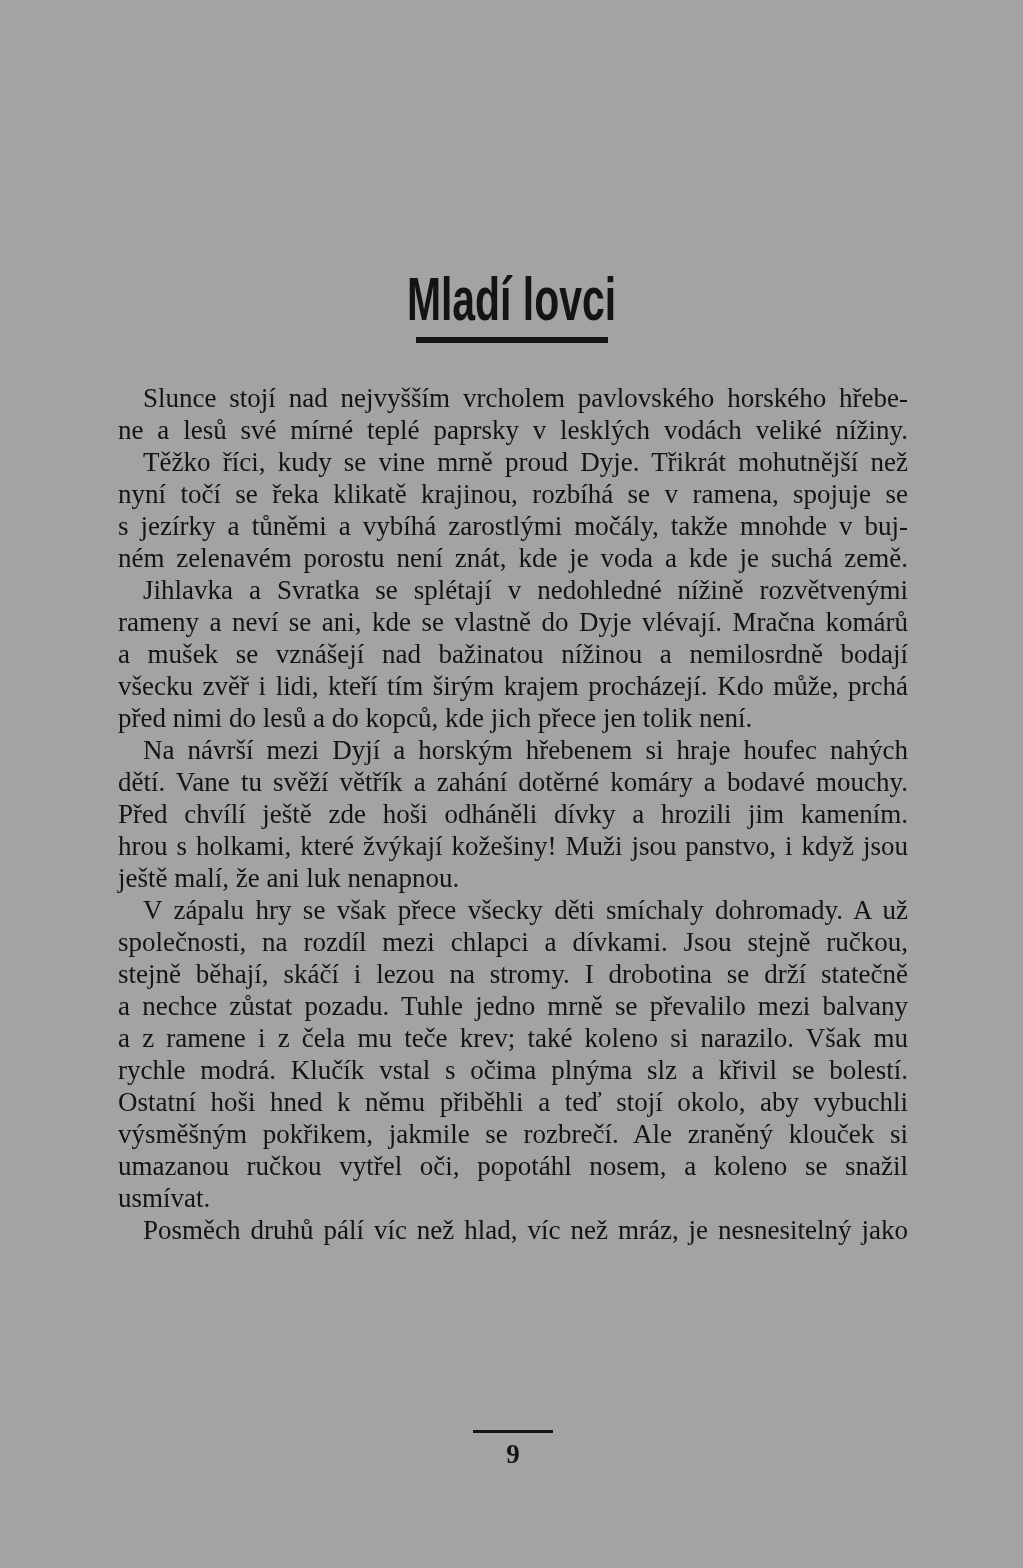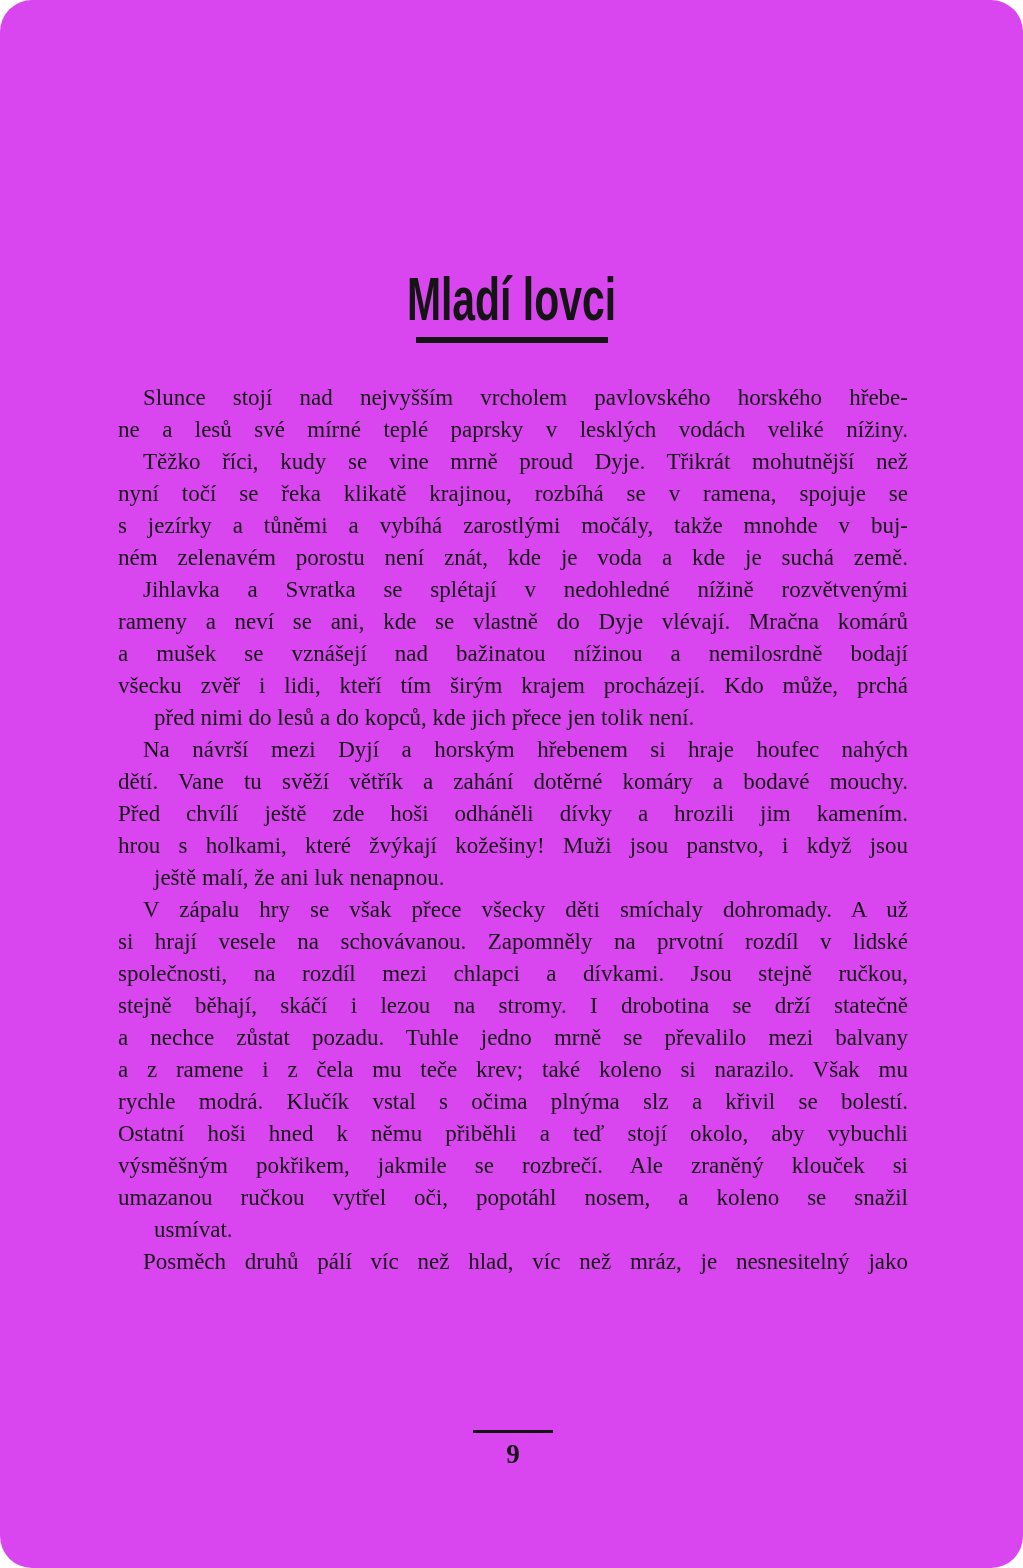--- a/index.html
+++ b/index.html
@@ -4,24 +4,23 @@
 <style>
   html, body { margin: 0; padding: 0; }
   body {
     width: 1023px; height: 1568px;
     background: #ffffff;
     font-family: "Liberation Serif", serif;
   }
   .page {
     position: relative;
     width: 1023px; height: 1568px;
-    background: #d946ef;
+    background: #a3a3a3;
     overflow: hidden;
     color: #141414;
-    border-radius: 32px;
   }
   .title-wrap {
     position: absolute;
     top: 268px; left: 0; width: 1023px;
     text-align: center;
   }
   .chapter-title {
     display: inline-block;
     font-family: "Liberation Sans", sans-serif;
     font-weight: 700;
@@ -35,32 +34,32 @@
   }
   .title-underline {
     width: 192px; height: 6px;
     background: #141414;
     margin: 7px auto 0 auto;
   }
   .body-text {
     position: absolute;
     top: 382px; left: 118px;
     width: 790px;
-    font-size: 23px;
+    font-size: 27px;
     line-height: 32px;
     color: #141414;
   }
   .para { margin: 0; padding: 0; }
   .line {
     text-align: justify;
     text-align-last: justify;
     white-space: normal;
   }
   .line.first { text-indent: 25px; }
-  .line.short { text-align-last: left; margin-left: 36px; }
+  .line.short { text-align-last: left; }
   .footer {
     position: absolute;
     top: 1430px; left: 118px;
     width: 790px;
     text-align: center;
   }
   .footer-rule {
     width: 80px; height: 3px;
     background: #141414;
     margin: 0 auto;
@@ -104,21 +103,20 @@
       </div>
       <div class="para">
         <div class="line first">Na návrší mezi Dyjí a horským hřebenem si hraje houfec nahých</div>
         <div class="line">dětí. Vane tu svěží větřík a zahání dotěrné komáry a bodavé mouchy.</div>
         <div class="line">Před chvílí ještě zde hoši odháněli dívky a hrozili jim kamením.</div>
         <div class="line">hrou s holkami, které žvýkají kožešiny! Muži jsou panstvo, i když jsou</div>
         <div class="line short">ještě malí, že ani luk nenapnou.</div>
       </div>
       <div class="para">
         <div class="line first">V zápalu hry se však přece všecky děti smíchaly dohromady. A už</div>
-        <div class="line">si hrají vesele na schovávanou. Zapomněly na prvotní rozdíl v lidské</div>
         <div class="line">společnosti, na rozdíl mezi chlapci a dívkami. Jsou stejně ručkou,</div>
         <div class="line">stejně běhají, skáčí i lezou na stromy. I drobotina se drží statečně</div>
         <div class="line">a nechce zůstat pozadu. Tuhle jedno mrně se převalilo mezi balvany</div>
         <div class="line">a z ramene i z čela mu teče krev; také koleno si narazilo. Však mu</div>
         <div class="line">rychle modrá. Klučík vstal s očima plnýma slz a křivil se bolestí.</div>
         <div class="line">Ostatní hoši hned k němu přiběhli a teď stojí okolo, aby vybuchli</div>
         <div class="line">výsměšným pokřikem, jakmile se rozbrečí. Ale zraněný klouček si</div>
         <div class="line">umazanou ručkou vytřel oči, popotáhl nosem, a koleno se snažil</div>
         <div class="line short">usmívat.</div>
       </div>

